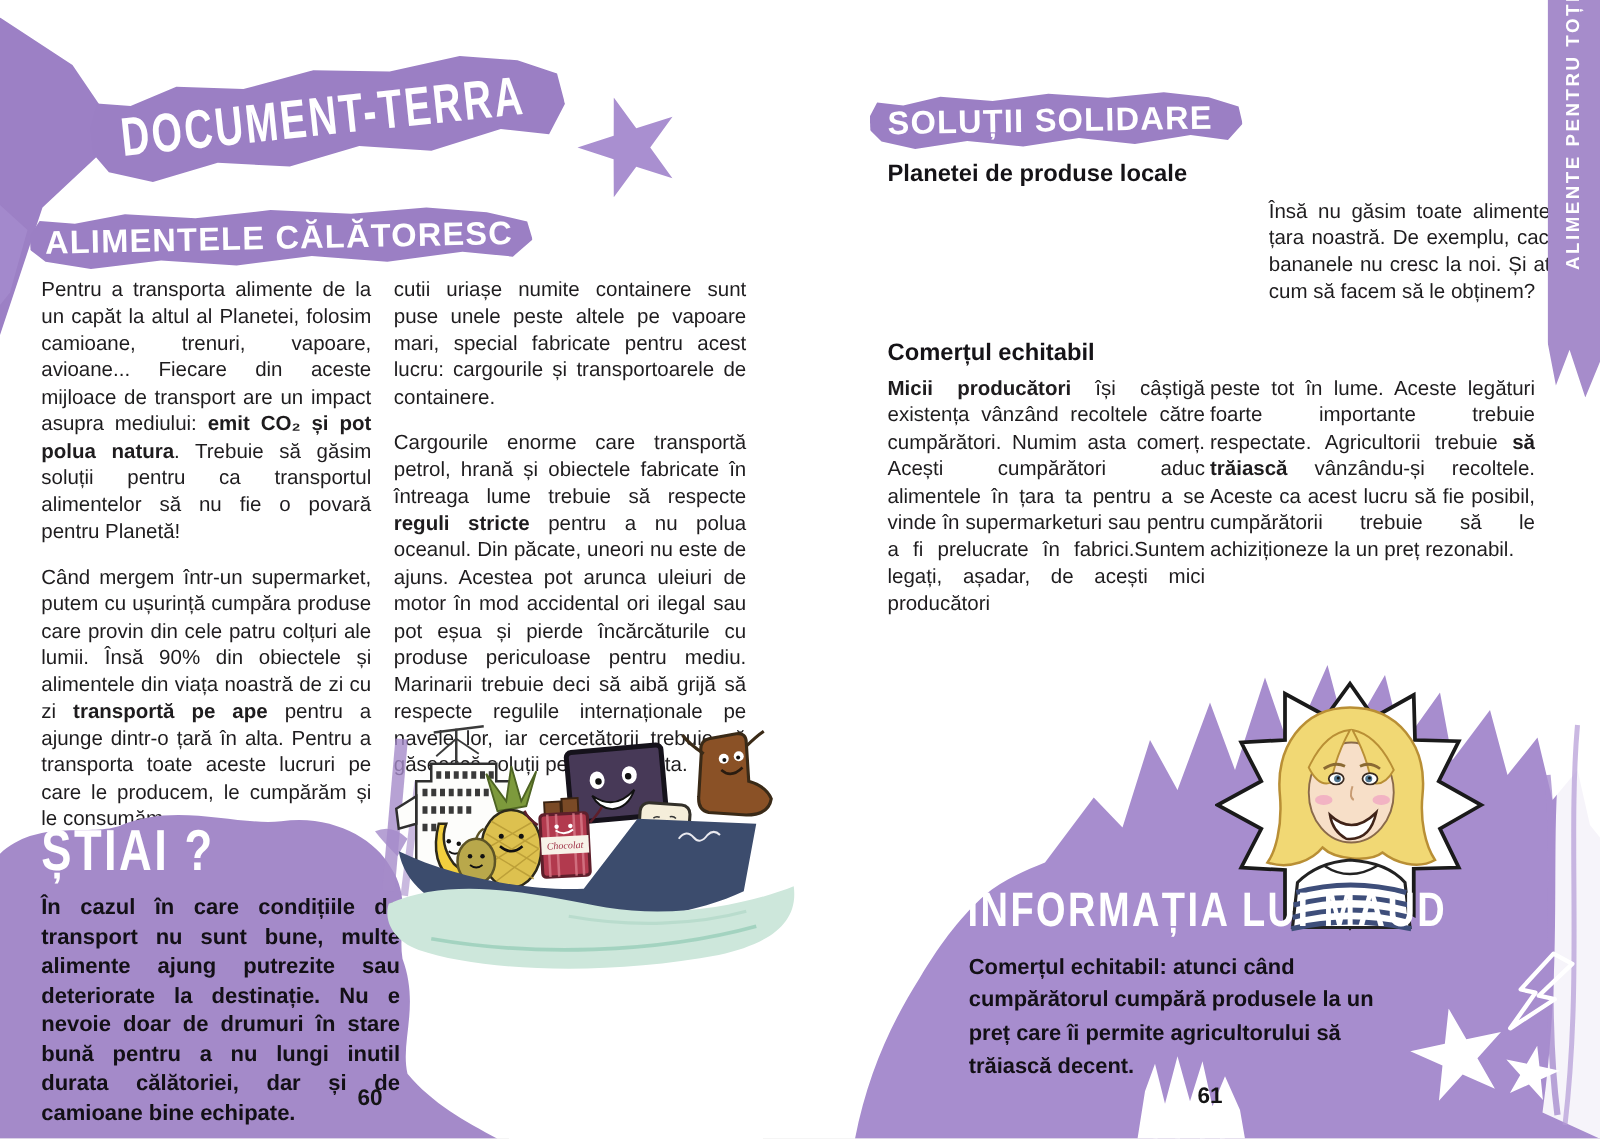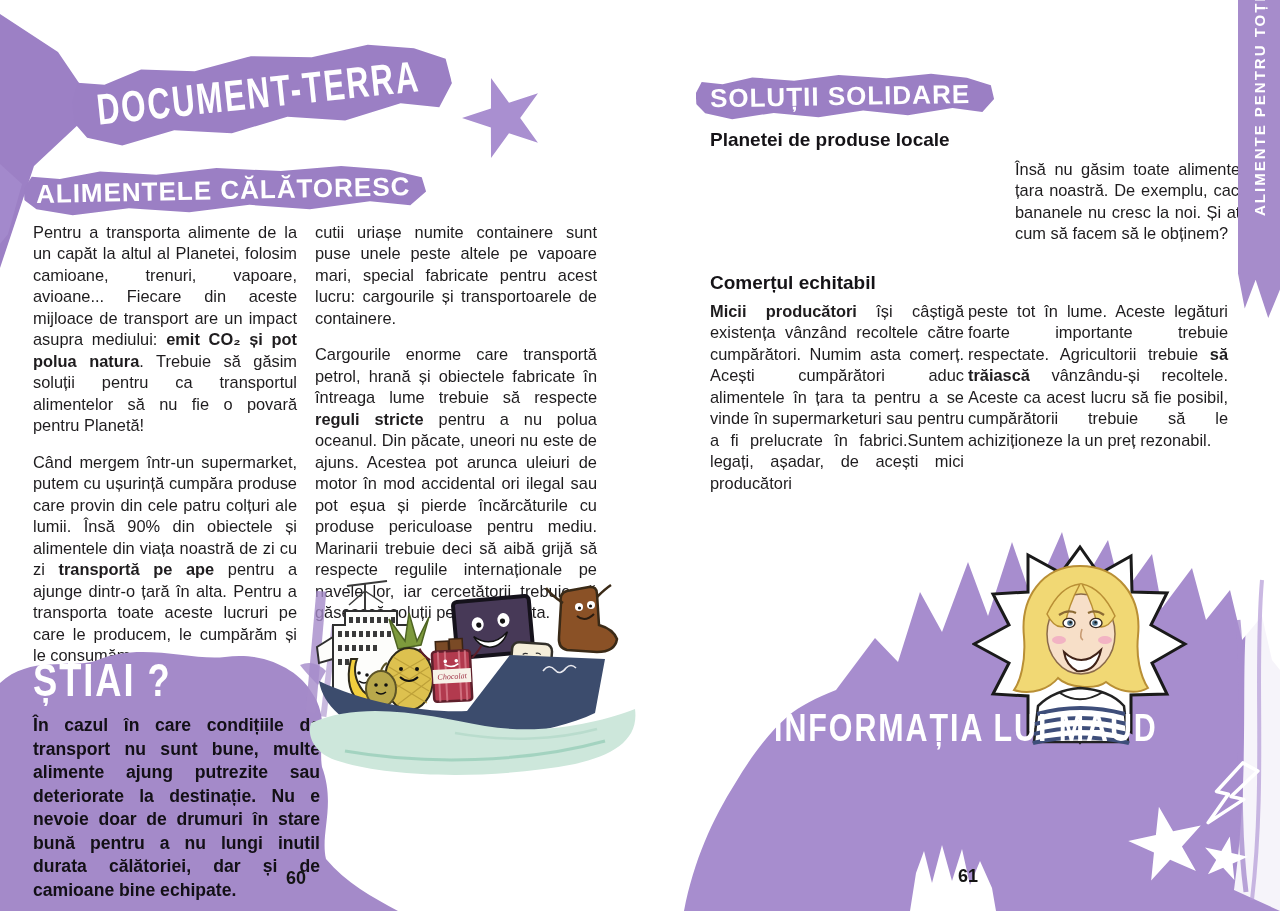--- a/index.html
+++ b/index.html
@@ -238,20 +238,21 @@
 
     <path d="M62,210 L66,174 Q82,158 108,156 Q138,158 152,174 L156,210 Z" fill="#ffffff" stroke="#222222" stroke-width="2.5"></path>
     <path d="M88,161 Q108,174 131,160" stroke="#222" stroke-width="2" fill="none"></path>
     <path d="M65,182 Q108,170 153,182" stroke="#3e4e7a" stroke-width="4" fill="none"></path>
     <path d="M63,192 Q108,180 155,192" stroke="#3e4e7a" stroke-width="4" fill="none"></path>
     <path d="M62,202 Q108,190 156,202" stroke="#3e4e7a" stroke-width="4" fill="none"></path>
     <path d="M61,211 Q108,200 157,211" stroke="#3e4e7a" stroke-width="4" fill="none"></path>
   </svg>
 
   <div class="abs stencil" style="left:774px;top:710px;font-size:31px;transform:scale(0.98,1.25);">INFORMAȚIA LUI MAUD</div>
+  <div class="abs maud-body" style="left:775px;top:760px;width:356px;">Comerțul echitabil: atunci când cumpărătorul cumpără produsele la un preț care îi permite agricultorului să trăiască decent.</div>
 
   <svg class="abs" style="left:898px;top:843px;" width="110" height="68" viewBox="0 0 110 68">
     <path d="M12,68 L18,30 L26,8 L34,40 L44,2 L54,38 L64,6 L72,42 L82,18 L94,45 L98,68 Z" fill="#ffffff"></path>
     <path d="M30,46 L26,68 M46,44 L44,68 M62,46 L64,68 M78,48 L80,68" stroke="#ffffff" stroke-width="4"></path>
   </svg>
   <div class="abs pgnum" style="left:958px;top:866px;">61</div>
 
   <svg class="abs" style="left:1208px;top:758px;transform:rotate(8deg);" width="52" height="78" viewBox="0 0 52 78">
     <path d="M30,4 L8,36 L20,37 L4,68 L36,40 L23,39 L46,10 Z" fill="none" stroke="#ffffff" stroke-width="3.5" stroke-linejoin="round"></path>
   </svg>

